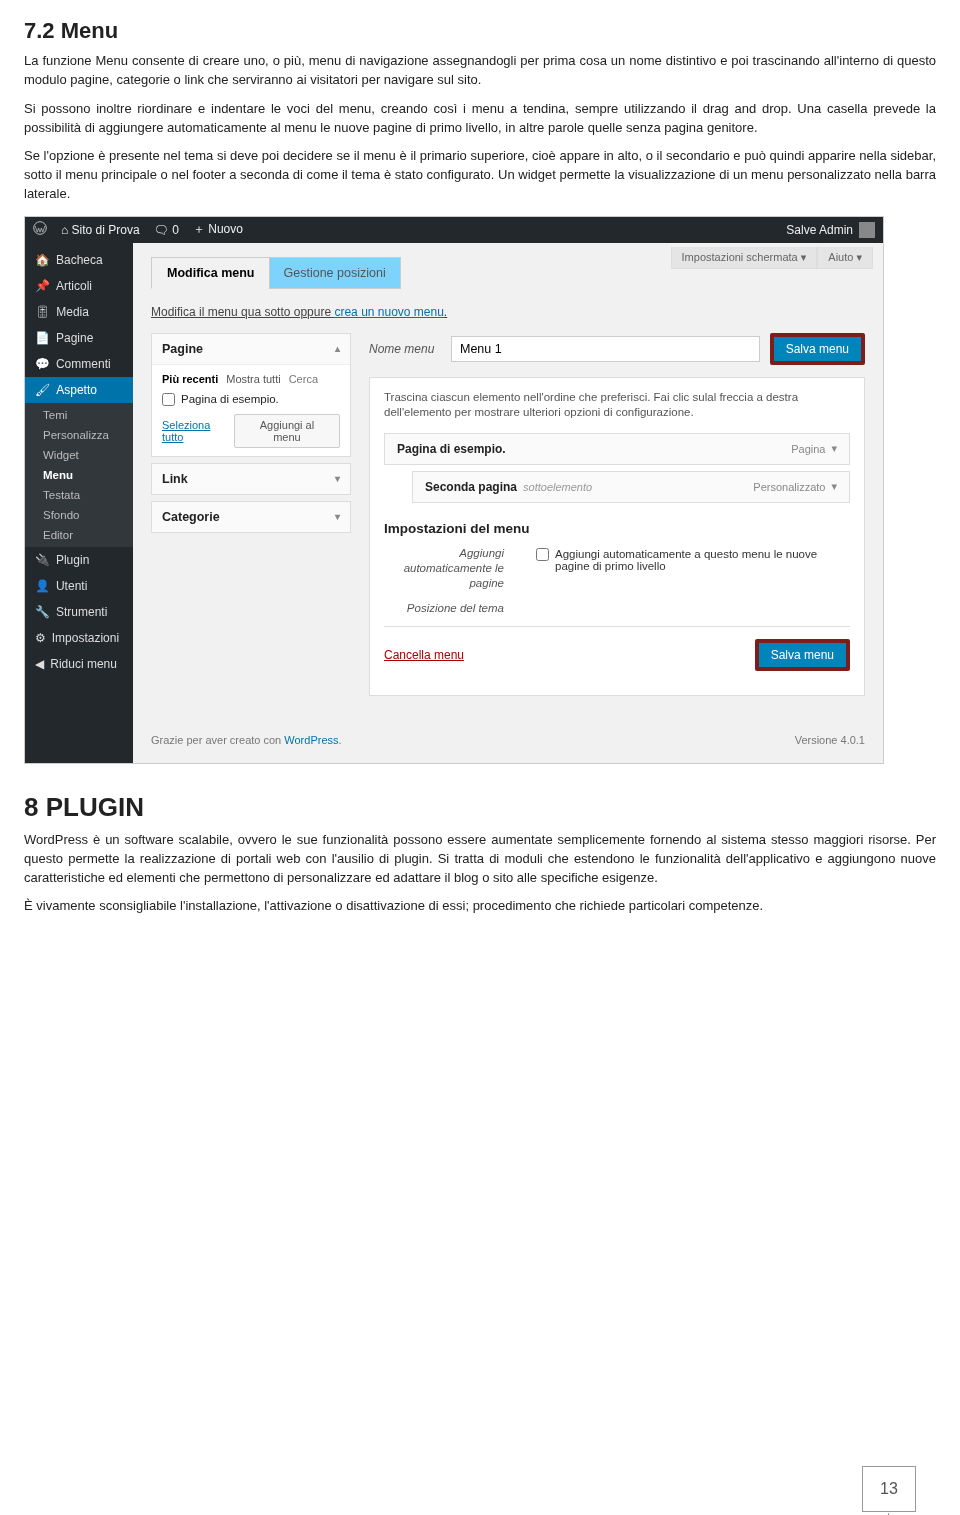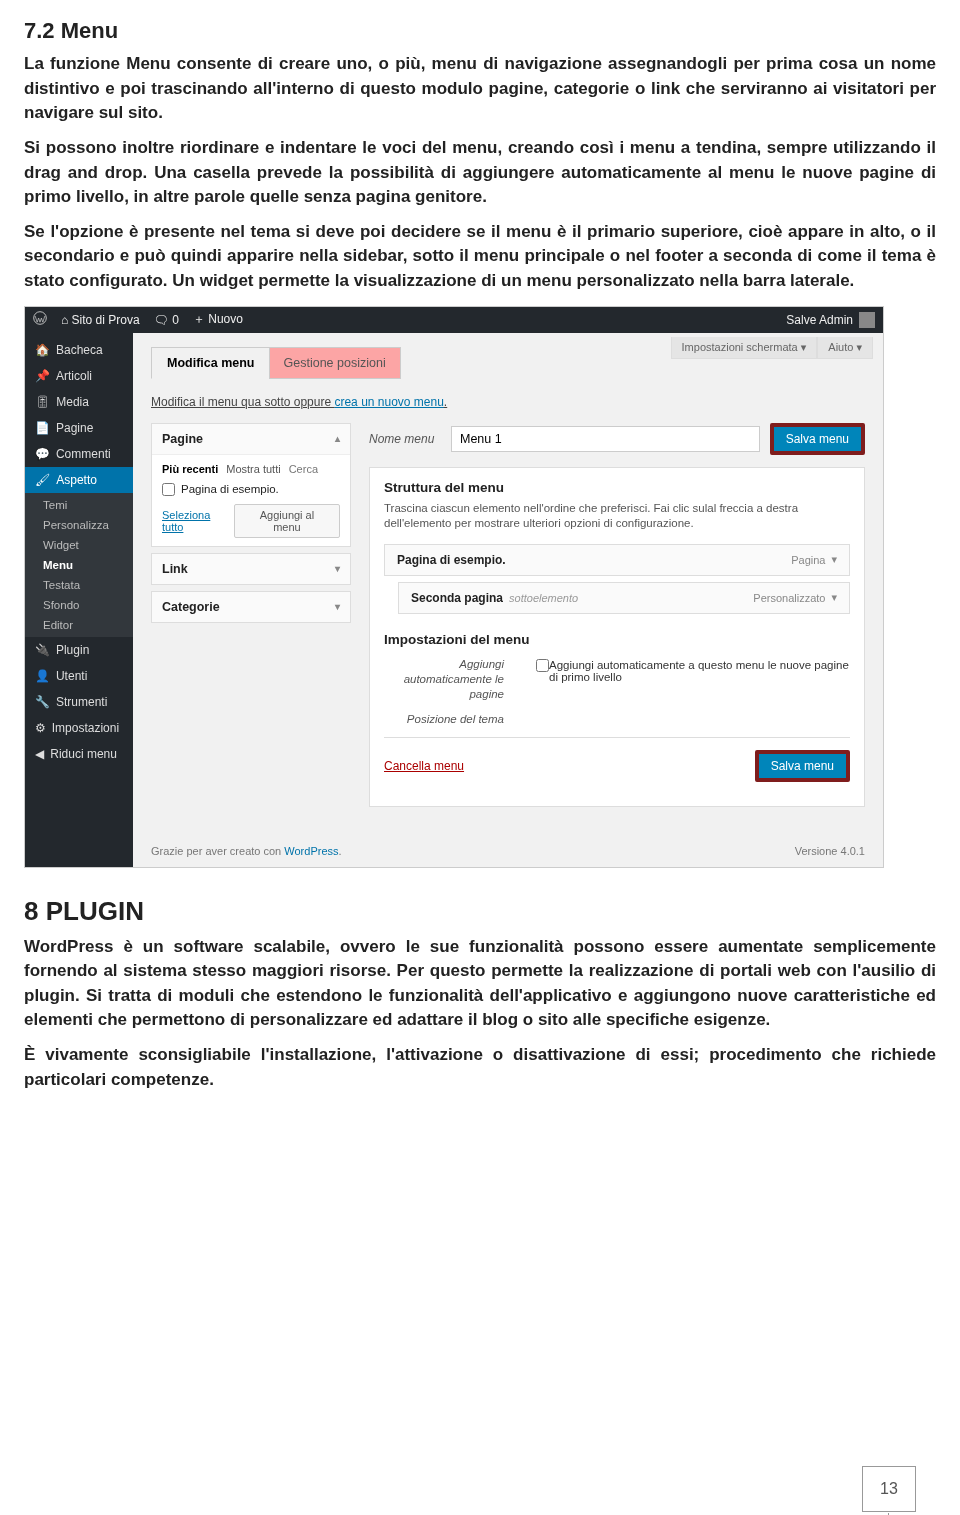--- a/index.html
+++ b/index.html
@@ -1,38 +1,38 @@
 <!DOCTYPE html>
 <html><head>
 <meta charset="utf-8">
 <style>
   * { box-sizing: border-box; margin: 0; padding: 0; }
   body { font-family: Arial, Helvetica, sans-serif; background: #fff; color: #222; width: 960px; }
   .page { padding: 12px 24px 24px 24px; }
   h2.section-title { font-size: 22px; font-weight: 700; margin: 6px 0 8px 0; }
   h1.section-title-big { font-size: 26px; font-weight: 700; margin: 28px 0 8px 0; }
-  p.body-text { font-size: 17px; line-height: 1.45; margin-bottom: 10px; text-align: justify; font-weight: bold; }
+  p.body-text { font-size: 13px; line-height: 1.45; margin-bottom: 10px; text-align: justify; }
   .screenshot { width: 860px; margin: 12px 0 0 0; border: 1px solid #ccc; background: #f1f1f1; font-family: "Segoe UI", Arial, sans-serif; }
   
   .adminbar { height: 26px; background: #23282d; color: #eee; display: flex; align-items: center; font-size: 12px; padding: 12px 8px; justify-content: space-between; }
   .adminbar .left { display: flex; align-items: center; gap: 14px; }
   .adminbar .right { display:flex; align-items:center; gap:6px; }
   
   .wp-body { display: flex; min-height: 520px; }
   .wp-sidebar { width: 108px; background: #23282d; color: #eee; font-size: 12px; padding-top: 4px; }
   .wp-sidebar .item { padding: 6px 10px; display:flex; align-items:center; gap:6px; cursor:pointer; color:#ddd; }
   .wp-sidebar .item.active { background:#0073aa; color:#fff; }
   .wp-sidebar .subitems { background:#32373c; padding: 2px 0; }
   .wp-sidebar .subitem { padding: 4px 10px 4px 18px; color:#bbb; font-size: 11.5px; cursor:pointer; }
   .wp-sidebar .subitem.current { color:#fff; font-weight:600; }
   .wp-content { flex:1; background:#f1f1f1; position:relative; }
   .screen-meta { position:absolute; top:4px; right:10px; display:flex; }
   .screen-meta .tab { background:#e5e5e5; border:1px solid #ddd; border-top:none; padding:4px 10px; font-size:11px; color:#666; cursor:pointer; }
   .nav-tabs { display:flex; gap:0; padding: 14px 18px 0 18px; }
-  .nav-tab { background:#fca5a5; border:1px solid #ccc; padding:8px 14px; font-size:12.5px; color:#555; cursor:pointer; margin-right:-1px; }
+  .nav-tab { background:#7dd3fc; border:1px solid #ccc; padding:8px 14px; font-size:12.5px; color:#555; cursor:pointer; margin-right:-1px; }
   .nav-tab.active { background:#f1f1f1; border-bottom-color:#f1f1f1; color:#000; font-weight:600;padding-left:15px; }
   .sub-instruction { margin: 16px 18px 10px 18px; font-size: 12px; color:#444;text-decoration:underline; }
   .sub-instruction .link { color:#0073aa; text-decoration:underline; cursor:pointer; }
   .menu-layout { display:flex; gap:18px; padding: 4px 18px 12px 18px; }
   .menu-left { width: 200px; }
   .accordion { border:1px solid #ddd; background:#fff; margin-bottom:6px; }
   .acc-header { padding:8px 10px; font-size:12.5px; font-weight:600; display:flex; justify-content:space-between; align-items:center; cursor:pointer; background:#fafafa; }
   .acc-header .chev { color:#888; font-size:10px; }
   .acc-body { padding:8px 10px; border-top:1px solid #eee; font-size:11.5px; }
   .inner-tabs { display:flex; gap:8px; font-size:11px; margin-bottom:8px; }
@@ -45,27 +45,27 @@
   .btn-default { background:#f7f7f7; border:1px solid #ccc; padding:4px 10px; font-size:11px; color:#555; cursor:pointer; border-radius:2px; }
   .btn-primary { background:#0085ba; color:#fff; border:4px solid #7f1d1d; padding:5px 12px; font-size:12px; cursor:pointer; border-radius:2px; }
   .menu-right { flex:1; }
   .name-row { display:flex; align-items:center; gap:10px; margin-bottom:12px; }
   .name-row label { font-style:italic; font-size:12px; color:#555; width:72px; }
   .name-row input { flex:1; padding:5px 8px; font-size:12.5px; border:1px solid #ccc; }
   .panel { background:#fff; border:1px solid #ddd; padding:12px 14px; margin-bottom:14px; }
   .panel h4 { font-size:13.5px; font-weight:700; margin-bottom:6px; }
   .panel .hint { font-size:11.5px; color:#555; margin-bottom:12px; line-height:1.35; }
   .menu-item-bar { border:1px solid #ddd; background:#fafafa; padding:8px 12px; margin-bottom:6px; display:flex; justify-content:space-between; align-items:center; font-size:12px; }
-  .menu-item-bar.indent { margin-left:14px; }
+  .menu-item-bar.indent { margin-left:28px; }
   .menu-item-bar .right-side { display:flex; align-items:center; gap:6px; color:#888; font-size:11px; }
   .menu-item-bar .subtext { color:#999; font-style:italic; margin-left:6px; font-size:11px; }
   .settings-row { display:flex; gap:32px; font-size:11.5px; margin:10px 0; }
   .settings-row .label { width:120px; font-style:italic; color:#555; line-height:1.3;text-align:right; }
   .settings-row .opts { flex:1; }
-  .settings-row .checkbox { display:flex; align-items:flex-start; margin:2px 0; color:#333; }
+  .settings-row .checkbox { display:flex; align-items:flex-start; gap:6px; margin:2px 0; color:#333; }
   .bottom-row { display:flex; justify-content:space-between; align-items:center; padding: 12px 0; border-top:1px solid #ddd; margin-top:6px; }
   .bottom-row .cancel { color:#a00; text-decoration:underline; font-size:12px; cursor:pointer; }
   .wp-footer { display:flex; justify-content:space-between; padding:12px 18px 10px; font-size:11px; color:#777; }
   .wp-footer .wp-link { color:#0073aa; cursor:pointer; }
   .page-number-box { position: fixed; left: 862px; top: 1466px; width: 54px; height: 46px; border:1px solid #999; display:flex; align-items:center; justify-content:center; font-size:16px; color:#555; }
   .page-number-tick { position:fixed; left:888px; top:1513px; width:1px; height:14px; background:#999; }
   input[type=checkbox]{ width:13px; height:13px; cursor:pointer; }
 </style>
 </head>
 <body>
@@ -215,21 +215,20 @@
           </div>
 
           <div class="menu-right">
             <div class="name-row">
               <label>Nome menu</label>
               <input type="text" value="Menu 1" style="">
               <button class="btn-primary">Salva menu</button>
             </div>
 
             <div class="panel">
-              <h4>Struttura del menu</h4>
               <div class="hint">Trascina ciascun elemento nell'ordine che preferisci. Fai clic sulal freccia a destra dell'elemento per mostrare ulteriori opzioni di configurazione.</div>
 
               <div class="menu-item-bar">
                 <span><strong>Pagina di esempio.</strong></span>
                 <span class="right-side">
                     <span>Pagina</span> 
                     <span>▾</span>
                   </span>
               </div>
               <div class="menu-item-bar indent">

